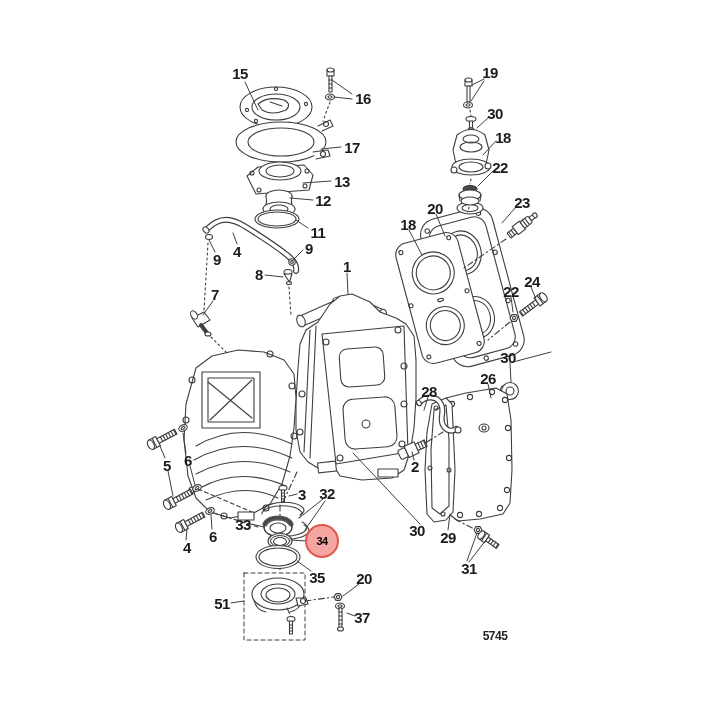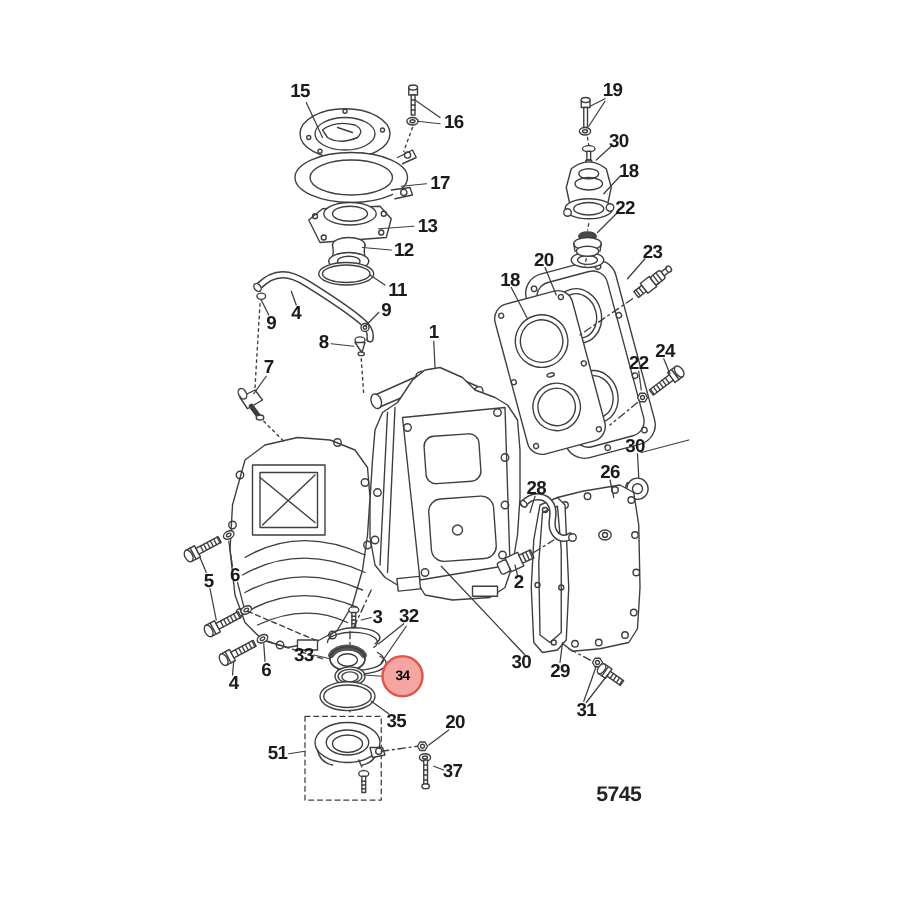--- a/index.html
+++ b/index.html
@@ -7,21 +7,21 @@
        font-family:"Liberation Sans",sans-serif;}
   #stage{position:absolute;left:0;top:0;width:720px;height:514px;}
   svg{position:absolute;left:0;top:0;}
   .callout{position:absolute;transform:translate(-50%,-50%);
            font-family:"Liberation Sans",sans-serif;font-weight:bold;font-size:15px;
            color:#1b1b1b;letter-spacing:-0.5px;line-height:1;white-space:nowrap;z-index:5;}
   .callout.highlight{width:30px;height:30px;border-radius:50%;
            background:#f6a6a2;border:2px solid #e0574c;color:#000000;
            display:flex;align-items:center;justify-content:center;font-size:11px;text-align:center;}
   .drawing-number{position:absolute;transform:translate(-50%,-50%);
-           font-family:"Liberation Sans",sans-serif;font-weight:bold;font-size:17px;
+           font-family:"Liberation Sans",sans-serif;font-weight:bold;font-size:12px;
            color:#242424;letter-spacing:-0.5px;z-index:5;}
 </style>
 </head>
 <body>
 
 <div id="stage">
 
 <svg width="720" height="720" viewBox="0 0 720 720">
   <defs>
     <g id="bolt-long">

